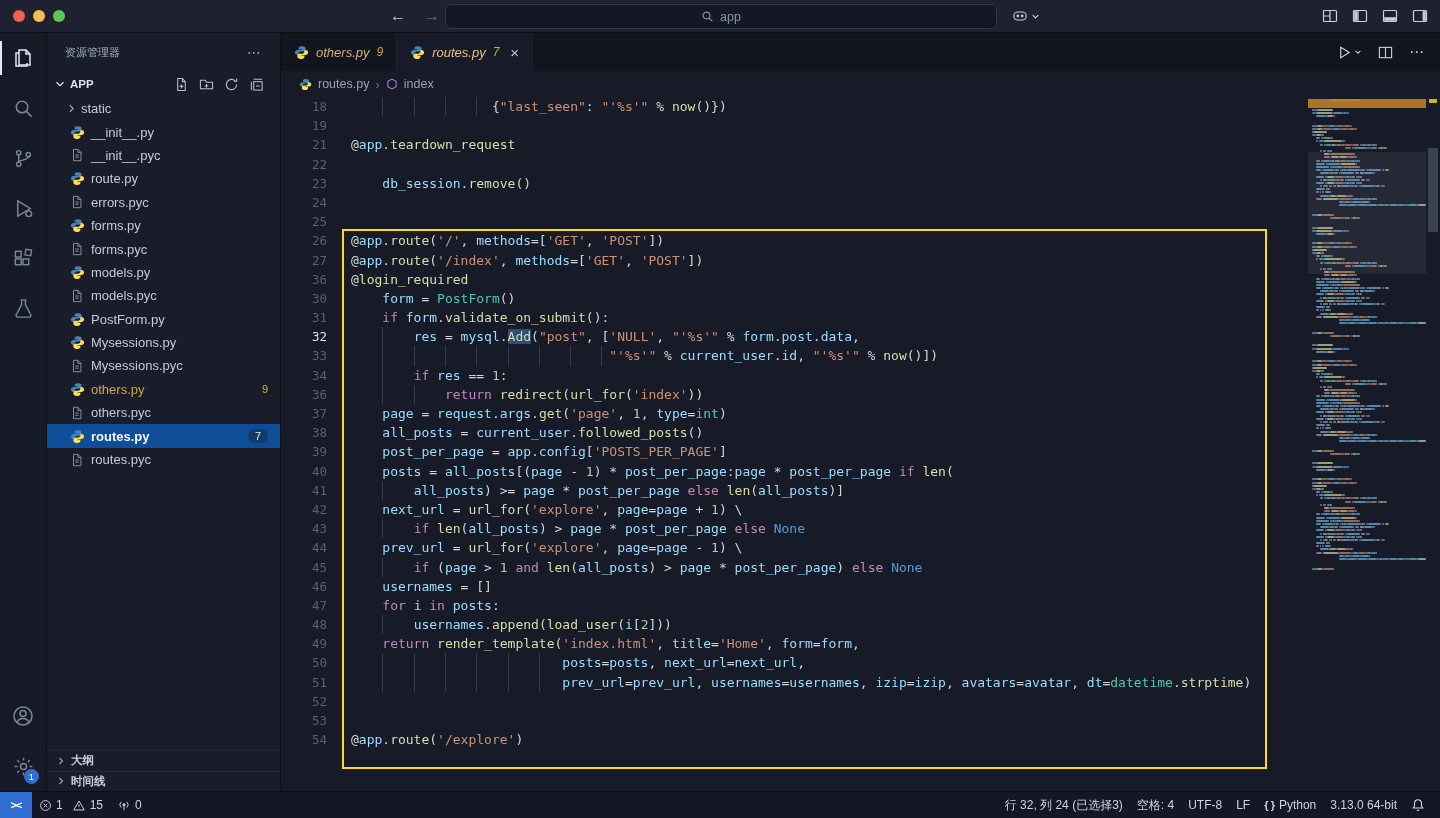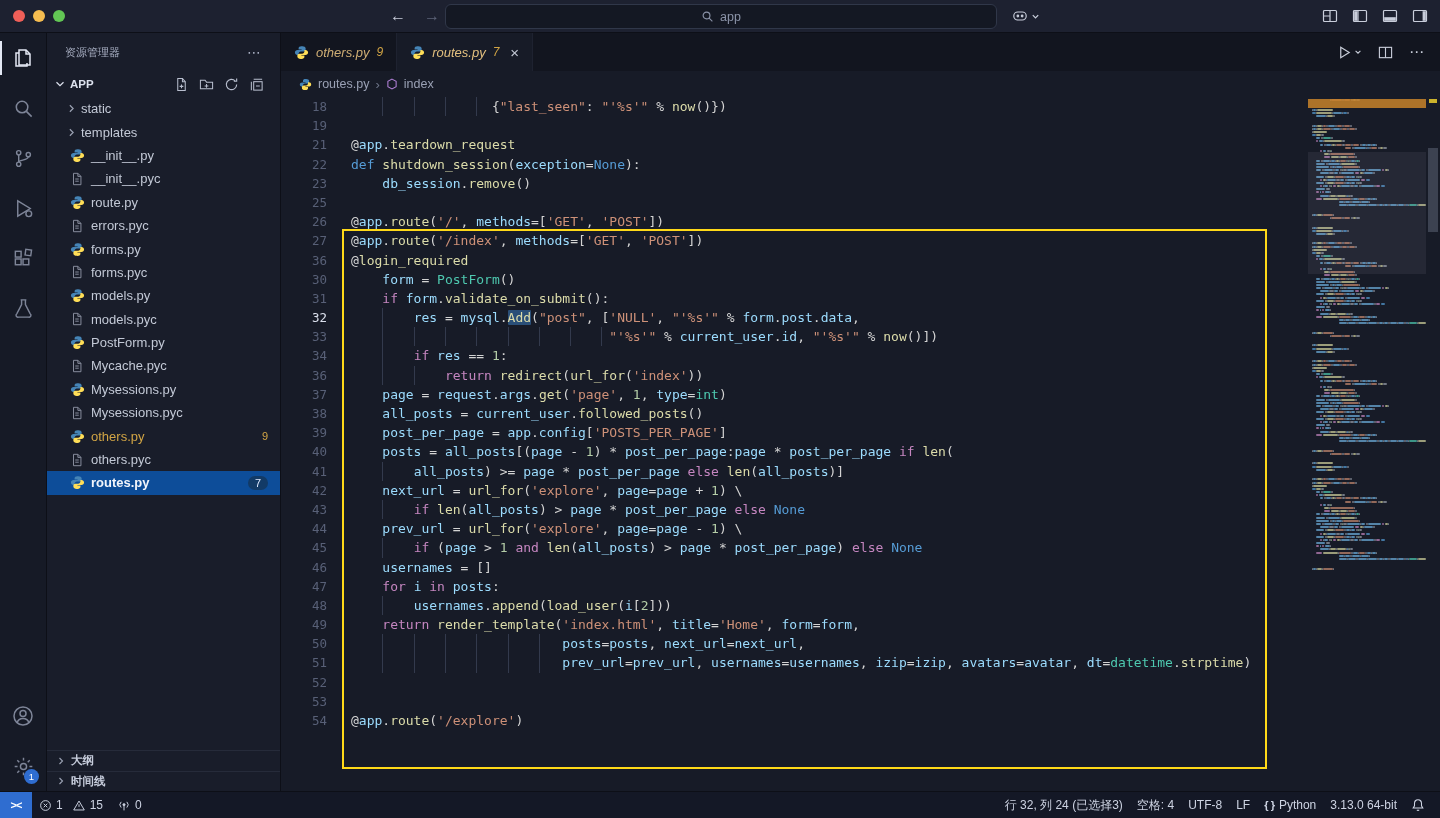--- a/index.html
+++ b/index.html
@@ -269,28 +269,20 @@
       </div>
       <div class="filelist" id="file-tree">
           <div class="frow">
             <span class="chev">
               <svg width="13" height="13" viewBox="0 0 16 16" fill="none" stroke="#9aa1b2" stroke-width="1.5">
                 <path d="M6 4l4 4-4 4"></path>
               </svg>
             </span>
             <span>static</span>
           </div>
-          <div class="frow">
-            <span class="chev">
-              <svg width="13" height="13" viewBox="0 0 16 16" fill="none" stroke="#9aa1b2" stroke-width="1.5">
-                <path d="M6 4l4 4-4 4"></path>
-              </svg>
-            </span>
-            <span>templates</span>
-          </div>
           <div class="frow file">
             <span class="ficon">
               <svg width="15" height="15" viewBox="0 0 16 16">
                 <path fill="#4584b6" d="M7.9 1.2c-1.9 0-3 .8-3 2.2v1.5h3.2v.5H3.8C2.2 5.4 1 6.5 1 8.1s1.2 2.7 2.8 2.7h1.1V9.2c0-1.3 1.1-2.4 2.4-2.4h3.1c1.1 0 2-.9 2-2V3.4c0-1.3-1.6-2.2-3.5-2.2z"></path>
                 <path fill="#ffde57" d="M8.1 14.8c1.9 0 3-.8 3-2.2v-1.5H7.9v-.5h4.3c1.6 0 2.8-1.1 2.8-2.7S13.8 5.2 12.2 5.2h-1.1v1.6c0 1.3-1.1 2.4-2.4 2.4H5.6c-1.1 0-2 .9-2 2v1.4c0 1.3 1.6 2.2 3.5 2.2z"></path>
               </svg>
             </span>
             <span>__init__.py</span>
           </div>
           <div class="frow file">
@@ -361,30 +353,20 @@
             <span>models.pyc</span>
           </div>
           <div class="frow file">
             <span class="ficon">
               <svg width="15" height="15" viewBox="0 0 16 16">
                 <path fill="#4584b6" d="M7.9 1.2c-1.9 0-3 .8-3 2.2v1.5h3.2v.5H3.8C2.2 5.4 1 6.5 1 8.1s1.2 2.7 2.8 2.7h1.1V9.2c0-1.3 1.1-2.4 2.4-2.4h3.1c1.1 0 2-.9 2-2V3.4c0-1.3-1.6-2.2-3.5-2.2z"></path>
                 <path fill="#ffde57" d="M8.1 14.8c1.9 0 3-.8 3-2.2v-1.5H7.9v-.5h4.3c1.6 0 2.8-1.1 2.8-2.7S13.8 5.2 12.2 5.2h-1.1v1.6c0 1.3-1.1 2.4-2.4 2.4H5.6c-1.1 0-2 .9-2 2v1.4c0 1.3 1.6 2.2 3.5 2.2z"></path>
               </svg>
             </span>
             <span>PostForm.py</span>
-          </div>
-          <div class="frow file">
-            <span class="ficon">
-              <svg width="14" height="14" viewBox="0 0 16 16" fill="none" stroke="#8a90a0" stroke-width="1.1">
-                <path d="M4 1.5h5L12.5 5v9.5h-8.5z"></path>
-                <path d="M9 1.5V5h3.5"></path>
-                <path d="M6 8h4M6 10.5h4"></path>
-              </svg>
-            </span>
-            <span>Mycache.pyc</span>
           </div>
           <div class="frow file">
             <span class="ficon">
               <svg width="15" height="15" viewBox="0 0 16 16">
                 <path fill="#4584b6" d="M7.9 1.2c-1.9 0-3 .8-3 2.2v1.5h3.2v.5H3.8C2.2 5.4 1 6.5 1 8.1s1.2 2.7 2.8 2.7h1.1V9.2c0-1.3 1.1-2.4 2.4-2.4h3.1c1.1 0 2-.9 2-2V3.4c0-1.3-1.6-2.2-3.5-2.2z"></path>
                 <path fill="#ffde57" d="M8.1 14.8c1.9 0 3-.8 3-2.2v-1.5H7.9v-.5h4.3c1.6 0 2.8-1.1 2.8-2.7S13.8 5.2 12.2 5.2h-1.1v1.6c0 1.3-1.1 2.4-2.4 2.4H5.6c-1.1 0-2 .9-2 2v1.4c0 1.3 1.6 2.2 3.5 2.2z"></path>
               </svg>
             </span>
             <span>Mysessions.py</span>
           </div>
@@ -420,20 +402,30 @@
           </div>
           <div class="frow file sel">
             <span class="ficon">
               <svg width="15" height="15" viewBox="0 0 16 16">
                 <path fill="#4584b6" d="M7.9 1.2c-1.9 0-3 .8-3 2.2v1.5h3.2v.5H3.8C2.2 5.4 1 6.5 1 8.1s1.2 2.7 2.8 2.7h1.1V9.2c0-1.3 1.1-2.4 2.4-2.4h3.1c1.1 0 2-.9 2-2V3.4c0-1.3-1.6-2.2-3.5-2.2z"></path>
                 <path fill="#ffde57" d="M8.1 14.8c1.9 0 3-.8 3-2.2v-1.5H7.9v-.5h4.3c1.6 0 2.8-1.1 2.8-2.7S13.8 5.2 12.2 5.2h-1.1v1.6c0 1.3-1.1 2.4-2.4 2.4H5.6c-1.1 0-2 .9-2 2v1.4c0 1.3 1.6 2.2 3.5 2.2z"></path>
               </svg>
             </span>
             <span style="font-weight: bold;">routes.py</span>
             <span class="fbadge">7</span>
+          </div>
+          <div class="frow file">
+            <span class="ficon">
+              <svg width="14" height="14" viewBox="0 0 16 16" fill="none" stroke="#8a90a0" stroke-width="1.1">
+                <path d="M4 1.5h5L12.5 5v9.5h-8.5z"></path>
+                <path d="M9 1.5V5h3.5"></path>
+                <path d="M6 8h4M6 10.5h4"></path>
+              </svg>
+            </span>
+            <span>routes.pyc</span>
           </div>
         </div>
       <div class="sb-panels">
         <div class="sb-panel">
           <span class="chev ticon">
             <svg width="12" height="12" viewBox="0 0 16 16" fill="none" stroke="#9aa1b2" stroke-width="1.5">
                 <path d="M6 4l4 4-4 4"></path>
               </svg>
           </span>
           <span>大纲</span>
@@ -508,22 +500,23 @@
             </svg>
         </span>
         <span>index</span>
       </div>
 
       <div class="code-area">
         <div id="code-lines">
             <div class="code-line"><span class="ln">18</span><span class="ltext"><span class="guide" style="left: calc(4ch + 24px);"></span><span class="guide" style="left: calc(8ch + 24px);"></span><span class="guide" style="left: calc(12ch + 24px);"></span><span class="guide" style="left: calc(16ch + 24px);"></span><span class="tk-p">                  {</span><span class="tk-s">"last_seen"</span><span class="tk-p">: </span><span class="tk-s">"'%s'"</span><span class="tk-p"> % </span><span class="tk-f">now</span><span class="tk-p">()})</span></span></div>
             <div class="code-line"><span class="ln">19</span><span class="ltext"></span></div>
             <div class="code-line"><span class="ln">21</span><span class="ltext"><span class="tk-p">@</span><span class="tk-v">app</span><span class="tk-p">.</span><span class="tk-f">teardown_request</span></span></div>
-            <div class="code-line"><span class="ln">22</span><span class="ltext"><span class="tk-d">def </span><span class="tk-f">shutdown_session</span><span class="tk-p">(</span><span class="tk-v">exception</span><span class="tk-p">=</span><span class="tk-d">None</span><span class="tk-p">):</span></span></div>
+            <div class="code-line"><span class="ln">22</span></div>
             <div class="code-line"><span class="ln">23</span><span class="ltext"><span class="tk-p">    </span><span class="tk-v">db_session</span><span class="tk-p">.</span><span class="tk-f">remove</span><span class="tk-p">()</span></span></div>
+            <div class="code-line"><span class="ln">24</span><span class="ltext"></span></div>
             <div class="code-line"><span class="ln">25</span><span class="ltext"></span></div>
             <div class="code-line"><span class="ln">26</span><span class="ltext"><span class="tk-p">@</span><span class="tk-v">app</span><span class="tk-p">.</span><span class="tk-f">route</span><span class="tk-p">(</span><span class="tk-s">'/'</span><span class="tk-p">, </span><span class="tk-v">methods</span><span class="tk-p">=[</span><span class="tk-s">'GET'</span><span class="tk-p">, </span><span class="tk-s">'POST'</span><span class="tk-p">])</span></span></div>
             <div class="code-line"><span class="ln">27</span><span class="ltext"><span class="tk-p">@</span><span class="tk-v">app</span><span class="tk-p">.</span><span class="tk-f">route</span><span class="tk-p">(</span><span class="tk-s">'/index'</span><span class="tk-p">, </span><span class="tk-v">methods</span><span class="tk-p">=[</span><span class="tk-s">'GET'</span><span class="tk-p">, </span><span class="tk-s">'POST'</span><span class="tk-p">])</span></span></div>
             <div class="code-line"><span class="ln">36</span><span class="ltext"><span class="tk-p">@</span><span class="tk-f">login_required</span></span></div>
             <div class="code-line"><span class="ln">30</span><span class="ltext"><span class="tk-p">    </span><span class="tk-v">form</span><span class="tk-p"> = </span><span class="tk-c">PostForm</span><span class="tk-p">()</span></span></div>
             <div class="code-line"><span class="ln">31</span><span class="ltext"><span class="tk-p">    </span><span class="tk-k">if</span><span class="tk-p"> </span><span class="tk-v">form</span><span class="tk-p">.</span><span class="tk-f">validate_on_submit</span><span class="tk-p">():</span></span></div>
             <div class="code-line"><span class="ln cur">32</span><span class="ltext"><span class="guide" style="left: calc(4ch + 24px);"></span><span class="tk-p">        </span><span class="tk-v">res</span><span class="tk-p"> = </span><span class="tk-v">mysql</span><span class="tk-p">.</span><span class="tk-f seltok">Add</span><span class="tk-p">(</span><span class="tk-s">"post"</span><span class="tk-p">, [</span><span class="tk-s">'NULL'</span><span class="tk-p">, </span><span class="tk-s">"'%s'"</span><span class="tk-p"> % </span><span class="tk-v">form</span><span class="tk-p">.</span><span class="tk-v">post</span><span class="tk-p">.</span><span class="tk-v">data</span><span class="tk-p">,</span></span></div>
             <div class="code-line"><span class="ln">33</span><span class="ltext"><span class="guide" style="left: calc(4ch + 24px);"></span><span class="guide" style="left: calc(8ch + 24px);"></span><span class="guide" style="left: calc(12ch + 24px);"></span><span class="guide" style="left: calc(16ch + 24px);"></span><span class="guide" style="left: calc(20ch + 24px);"></span><span class="guide" style="left: calc(24ch + 24px);"></span><span class="guide" style="left: calc(28ch + 24px);"></span><span class="guide" style="left: calc(32ch + 24px);"></span><span class="tk-p">                                 </span><span class="tk-s">"'%s'"</span><span class="tk-p"> % </span><span class="tk-v">current_user</span><span class="tk-p">.</span><span class="tk-v">id</span><span class="tk-p">, </span><span class="tk-s">"'%s'"</span><span class="tk-p"> % </span><span class="tk-f">now</span><span class="tk-p">()])</span></span></div>
             <div class="code-line"><span class="ln">34</span><span class="ltext"><span class="guide" style="left: calc(4ch + 24px);"></span><span class="tk-p">        </span><span class="tk-k">if</span><span class="tk-p"> </span><span class="tk-v">res</span><span class="tk-p"> == </span><span class="tk-n">1</span><span class="tk-p">:</span></span></div>
             <div class="code-line"><span class="ln">36</span><span class="ltext"><span class="guide" style="left: calc(4ch + 24px);"></span><span class="guide" style="left: calc(8ch + 24px);"></span><span class="tk-p">            </span><span class="tk-k">return</span><span class="tk-p"> </span><span class="tk-f">redirect</span><span class="tk-p">(</span><span class="tk-f">url_for</span><span class="tk-p">(</span><span class="tk-s">'index'</span><span class="tk-p">))</span></span></div>

